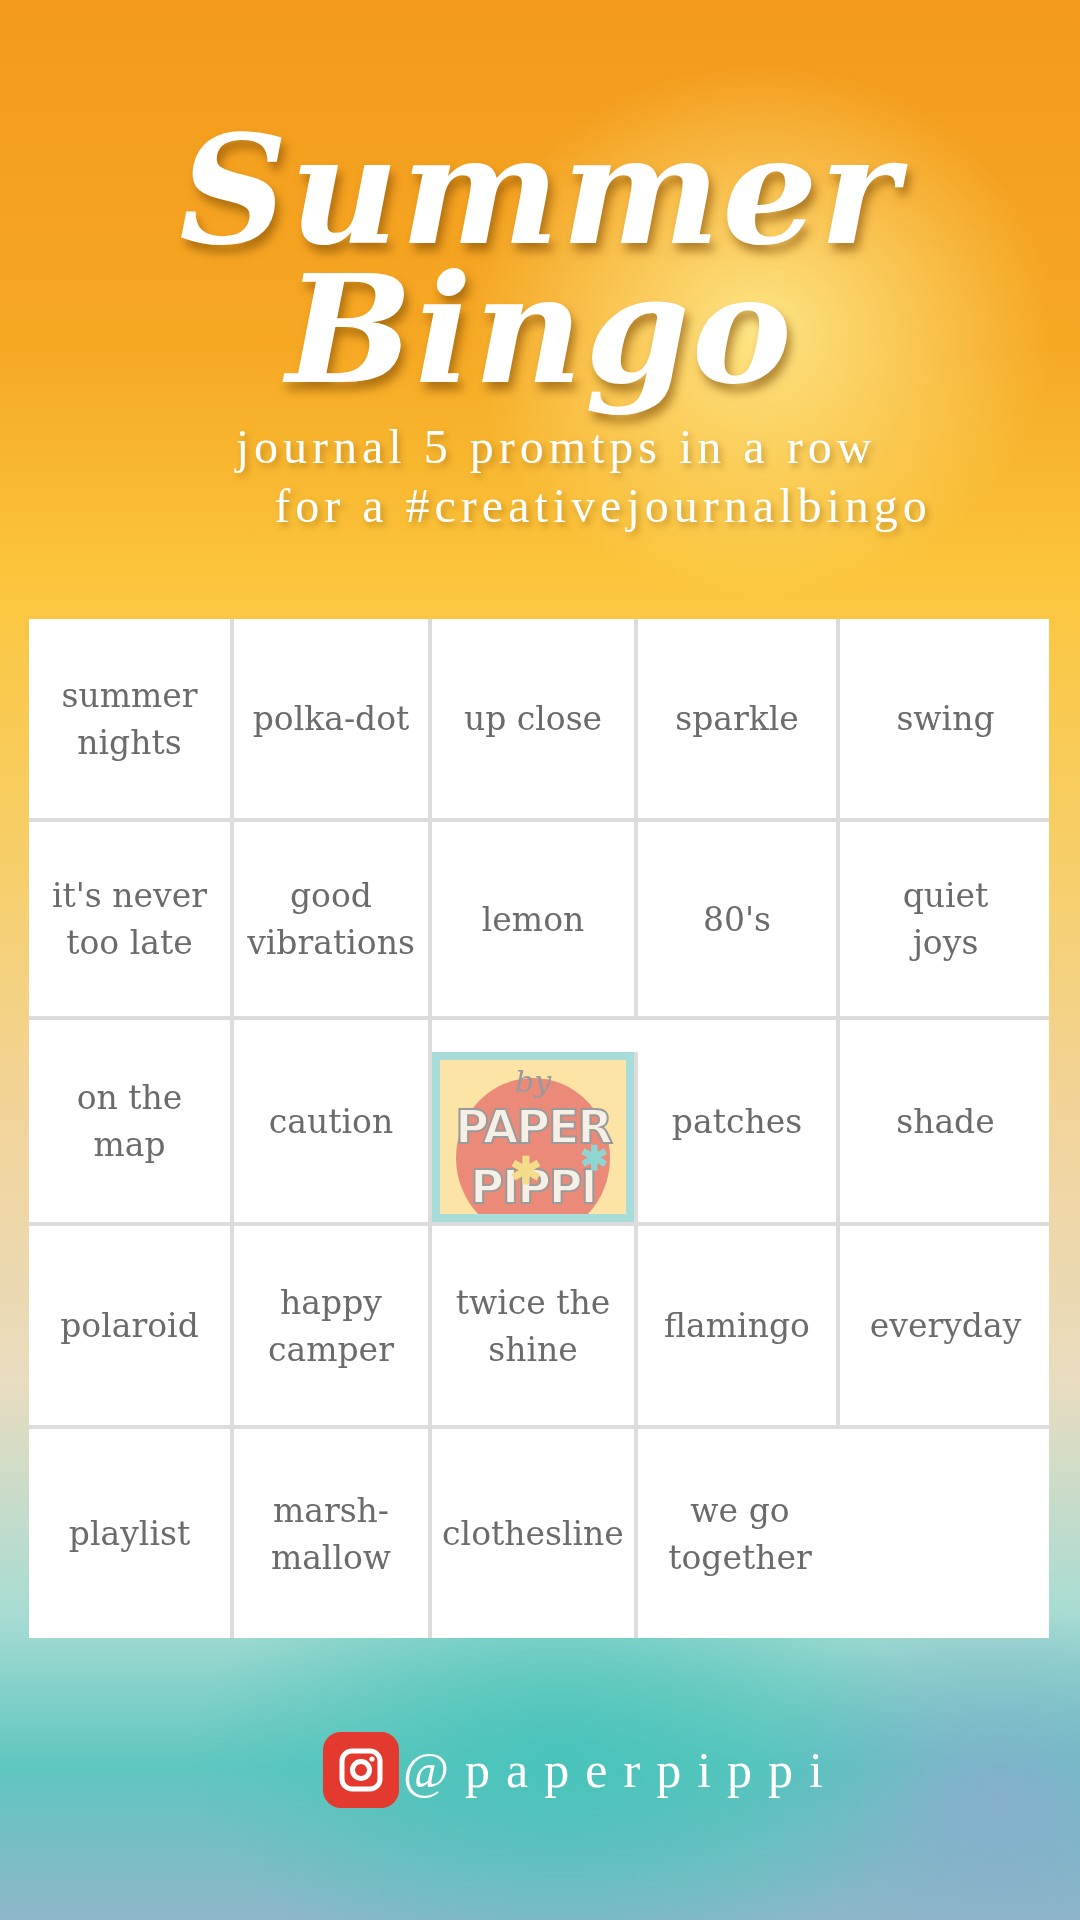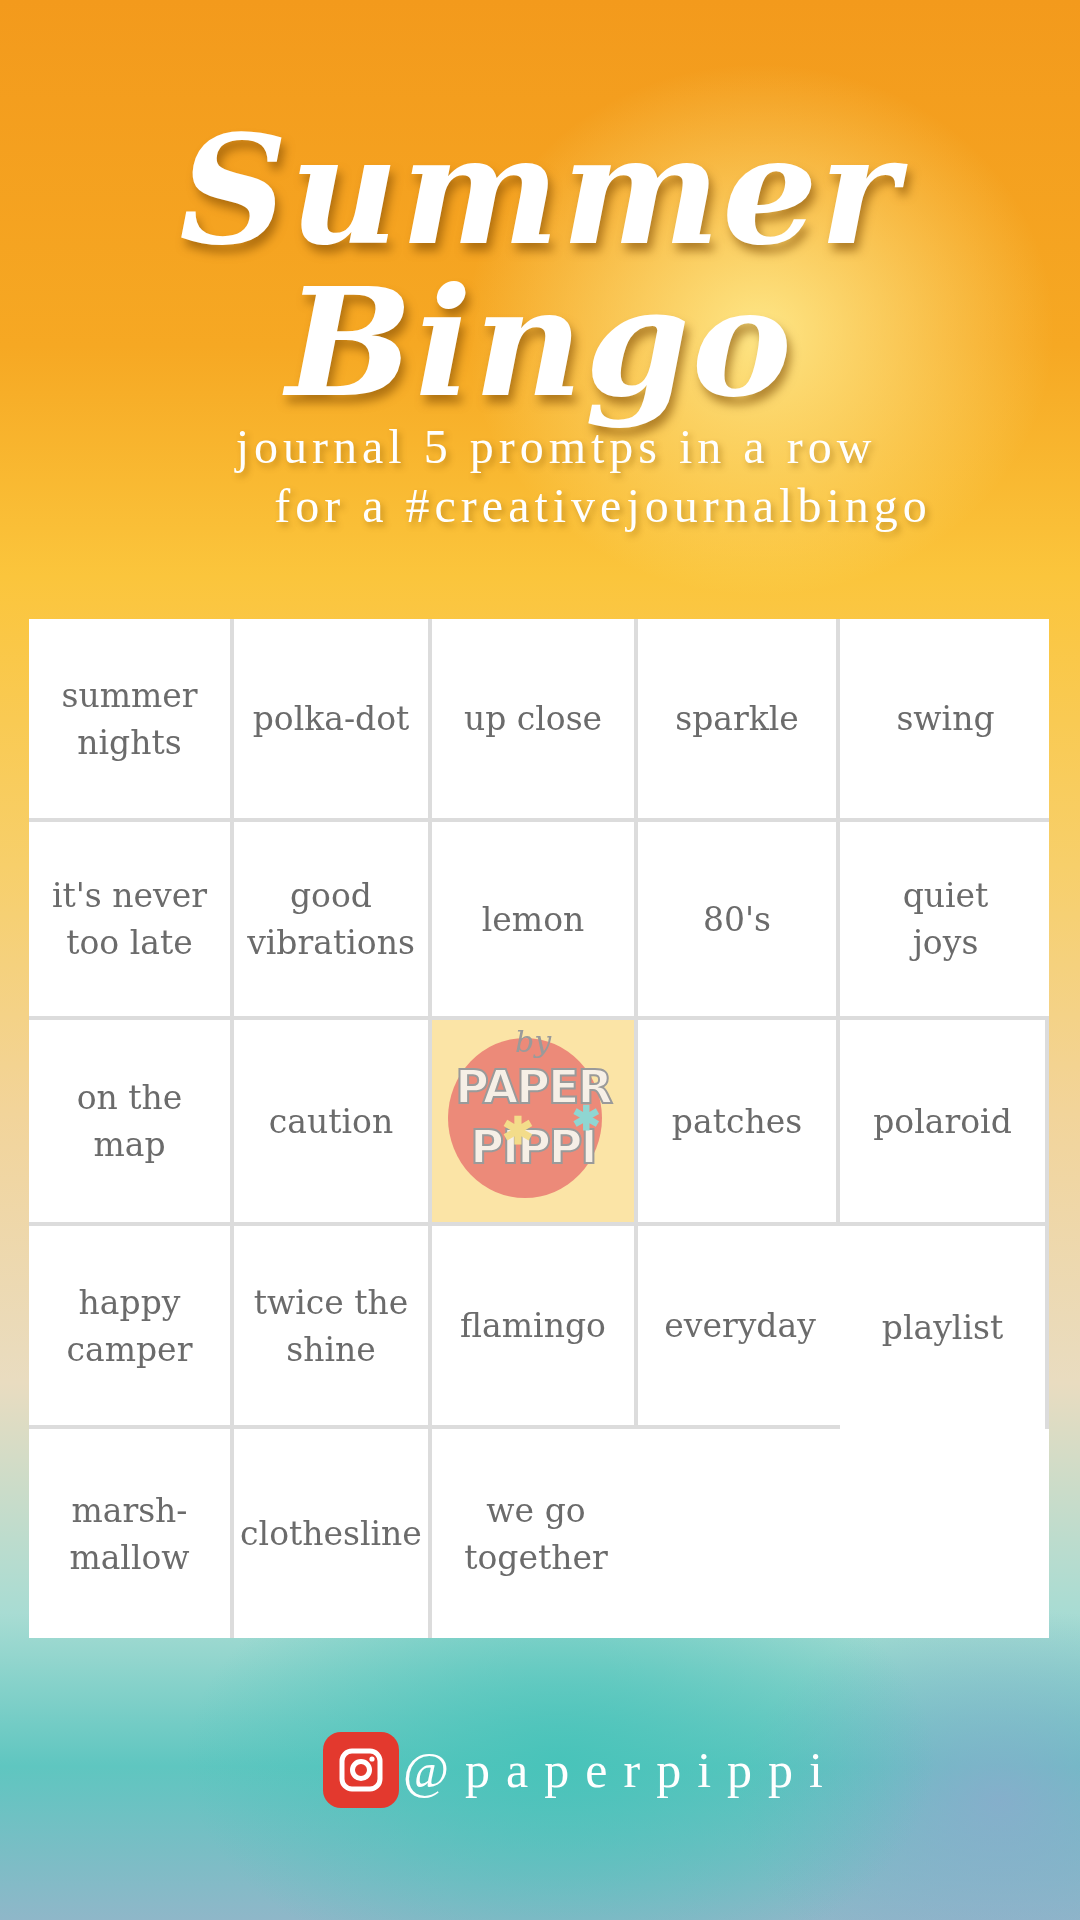--- a/index.html
+++ b/index.html
@@ -12,21 +12,21 @@
       radial-gradient(ellipse 350px 260px at 1000px 1800px, rgba(140,170,205,0.8), rgba(140,170,205,0) 75%),
       linear-gradient(180deg, #f39a1c 0%, #f6a823 18%, #fbc53c 30%, #f7cf6a 45%, #f2d49a 58%, #e9dcc0 72%, #a8dcd3 84%, #5fc6c0 92%, #8fb7c9 100%);
   }
   .title {
     position:absolute; left:0; width:1080px; text-align:center;
     color:#fff; font-family:"DejaVu Serif", serif; font-style:italic; font-weight:bold;
     text-shadow: 4px 8px 10px rgba(120,70,0,0.55);
     letter-spacing:2px;
   }
   .t1 { top:110px; font-size:150px; line-height:160px; }
-  .t2 { top:262px; font-size:150px; line-height:160px; }
+  .t2 { top:249px; font-size:150px; line-height:160px; }
   .subtitle {
     position:absolute; left:16px; width:1080px; text-align:center;
     color:#fff; font-family:"Liberation Serif", serif;
     font-size:48px; letter-spacing:5px; line-height:60px;
     text-shadow: 3px 4px 6px rgba(140,90,0,0.45);
   }
   .s1 { top:417px; }
   .s2 { top:476px;margin-left:47px; }
   .board {
     position:absolute; left:29px; top:619px; width:1020px; height:1019px;
@@ -36,22 +36,22 @@
   }
   .cell {
     display:flex; align-items:center; justify-content:center; text-align:center;
     color:#6b6b6b; font-family:"DejaVu Serif", serif; font-size:33px; line-height:47px;
     border-right:4px solid #dcdcdc; border-bottom:4px solid #dcdcdc;
     box-sizing:border-box; padding:0 6px; white-space:pre-line;
   }
   .cell.lastcol { border-right:none;padding-left:8px; }
   .cell.lastrow { border-bottom:none; }
   .logo-cell {
-    background:#a7dcd8; padding:0; box-sizing:border-box;
-    border-right:4px solid #dcdcdc; border-bottom:4px solid #dcdcdc;
+    background:#a7dcd8; padding:8px; box-sizing:border-box;
+    border-right:4px solid #dcdcdc; border-bottom:4px solid #dcdcdc;margin-top:32px;
   }
   .logo-inner {
     width:100%; height:100%; background:#fbe4a6; position:relative; overflow:hidden;
   }
   .logo-circle {
     position:absolute; left:16px; top:18px; width:154px; height:160px; border-radius:50%;
     background:#ec8a79;
   }
   .logo-by {
     position:absolute; left:0; width:100%; top:4px; text-align:center;
@@ -110,20 +110,21 @@
     <div class="logo-inner">
       <div class="logo-circle"></div>
       <div class="logo-by">by</div>
       <div class="logo-paper">PAPER</div>
       <div class="logo-pippi">PIPPI</div>
       <div class="logo-star1">✱</div>
       <div class="logo-star2">✱</div>
     </div>
   </div>
   <div class="cell">patches</div>
+  <div class="cell lastcol">shade</div>
 
   <div class="cell">polaroid</div>
   <div class="cell">happy
 camper</div>
   <div class="cell">twice the
 shine</div>
   <div class="cell">flamingo</div>
   <div class="cell lastcol">everyday</div>
 
   <div class="cell lastrow">playlist</div>

